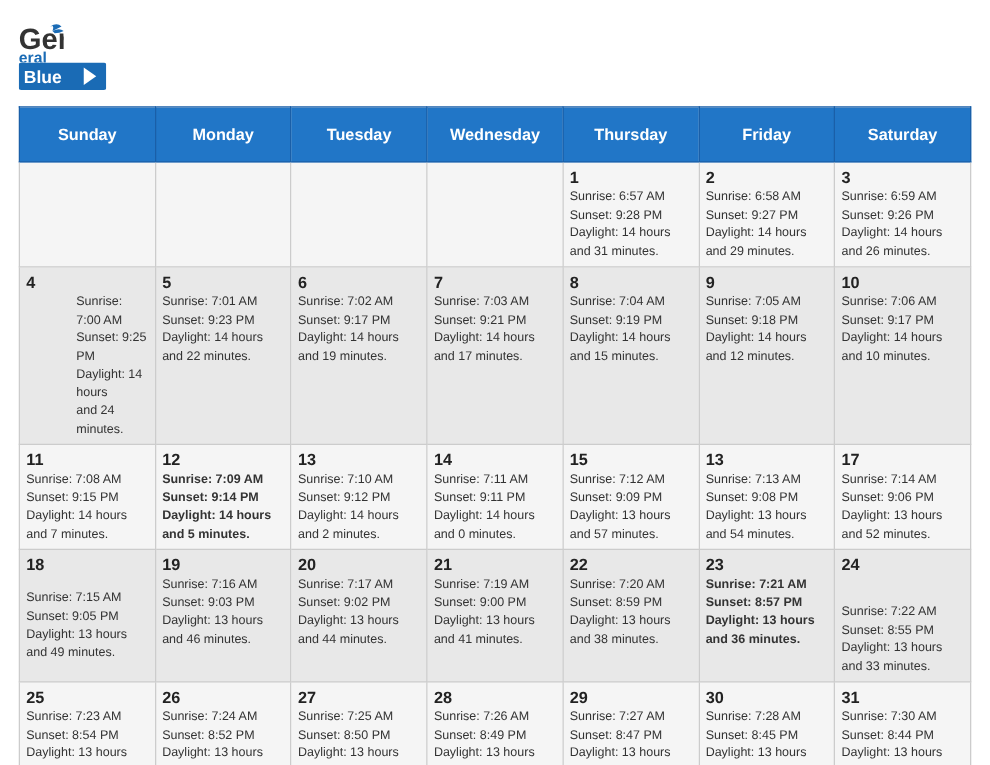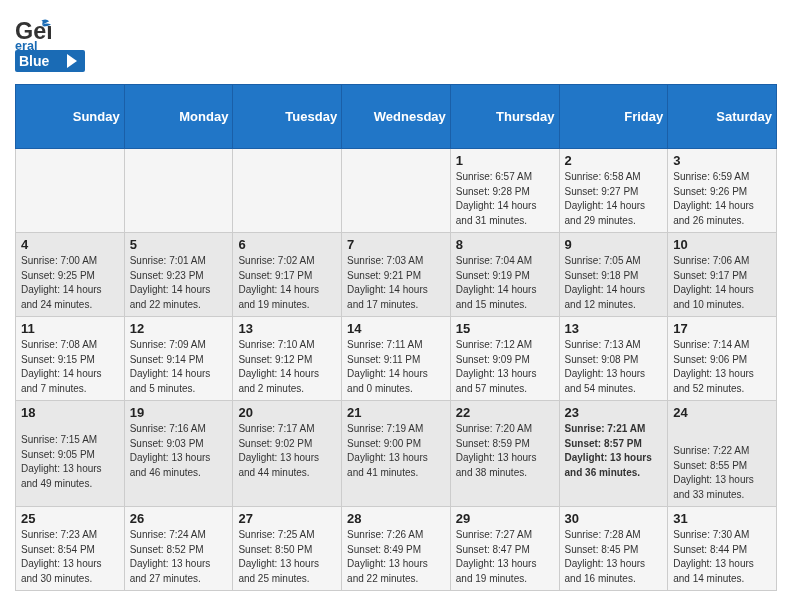--- a/index.html
+++ b/index.html
@@ -48,22 +48,22 @@
     table {
       width: 100%;
       border-collapse: collapse;
       table-layout: fixed;
     }
     thead tr th {
       background-color: #2176c7;
       color: #fff;
       font-size: 13px;
       font-weight: bold;
-      padding: 24px 4px;
-      text-align: right;
+      padding: 14px 4px;
+      text-align: center;
       border: 1px solid #1a5fa8;
       margin-left: 45px;
     }
     tbody tr td {
       vertical-align: top;
       border: 1px solid #ccc;
       padding: 4px 5px;
       font-size: 10.5px;
       color: #333;
       height: 82px;
@@ -155,21 +155,21 @@
           <span class="day-number">3</span>
           <div class="day-info" style="white-space: pre-line;">Sunrise: 6:59 AM
 Sunset: 9:26 PM
 Daylight: 14 hours
 and 26 minutes.</div>
         </td>
       </tr>
       <tr>
         <td>
           <span class="day-number">4</span>
-          <div class="day-info" style="white-space: pre-line;">Sunrise: 7:00 AM
+          <div class="day-info" style="white-space: pre-line; margin-left: 40px;">Sunrise: 7:00 AM
 Sunset: 9:25 PM
 Daylight: 14 hours
 and 24 minutes.</div>
         </td>
         <td>
           <span class="day-number">5</span>
           <div class="day-info" style="white-space: pre-line;">Sunrise: 7:01 AM
 Sunset: 9:23 PM
 Daylight: 14 hours
 and 22 minutes.</div>
@@ -213,21 +213,21 @@
       <tr>
         <td>
           <span class="day-number">11</span>
           <div class="day-info" style="white-space: pre-line;">Sunrise: 7:08 AM
 Sunset: 9:15 PM
 Daylight: 14 hours
 and 7 minutes.</div>
         </td>
         <td>
           <span class="day-number">12</span>
-          <div class="day-info" style="white-space: pre-line;">Sunrise: 7:09 AM
+          <div class="day-info" style="white-space: pre-line; font-weight: bold;">Sunrise: 7:09 AM
 Sunset: 9:14 PM
 Daylight: 14 hours
 and 5 minutes.</div>
         </td>
         <td>
           <span class="day-number">13</span>
           <div class="day-info" style="white-space: pre-line;">Sunrise: 7:10 AM
 Sunset: 9:12 PM
 Daylight: 14 hours
 and 2 minutes.</div>

